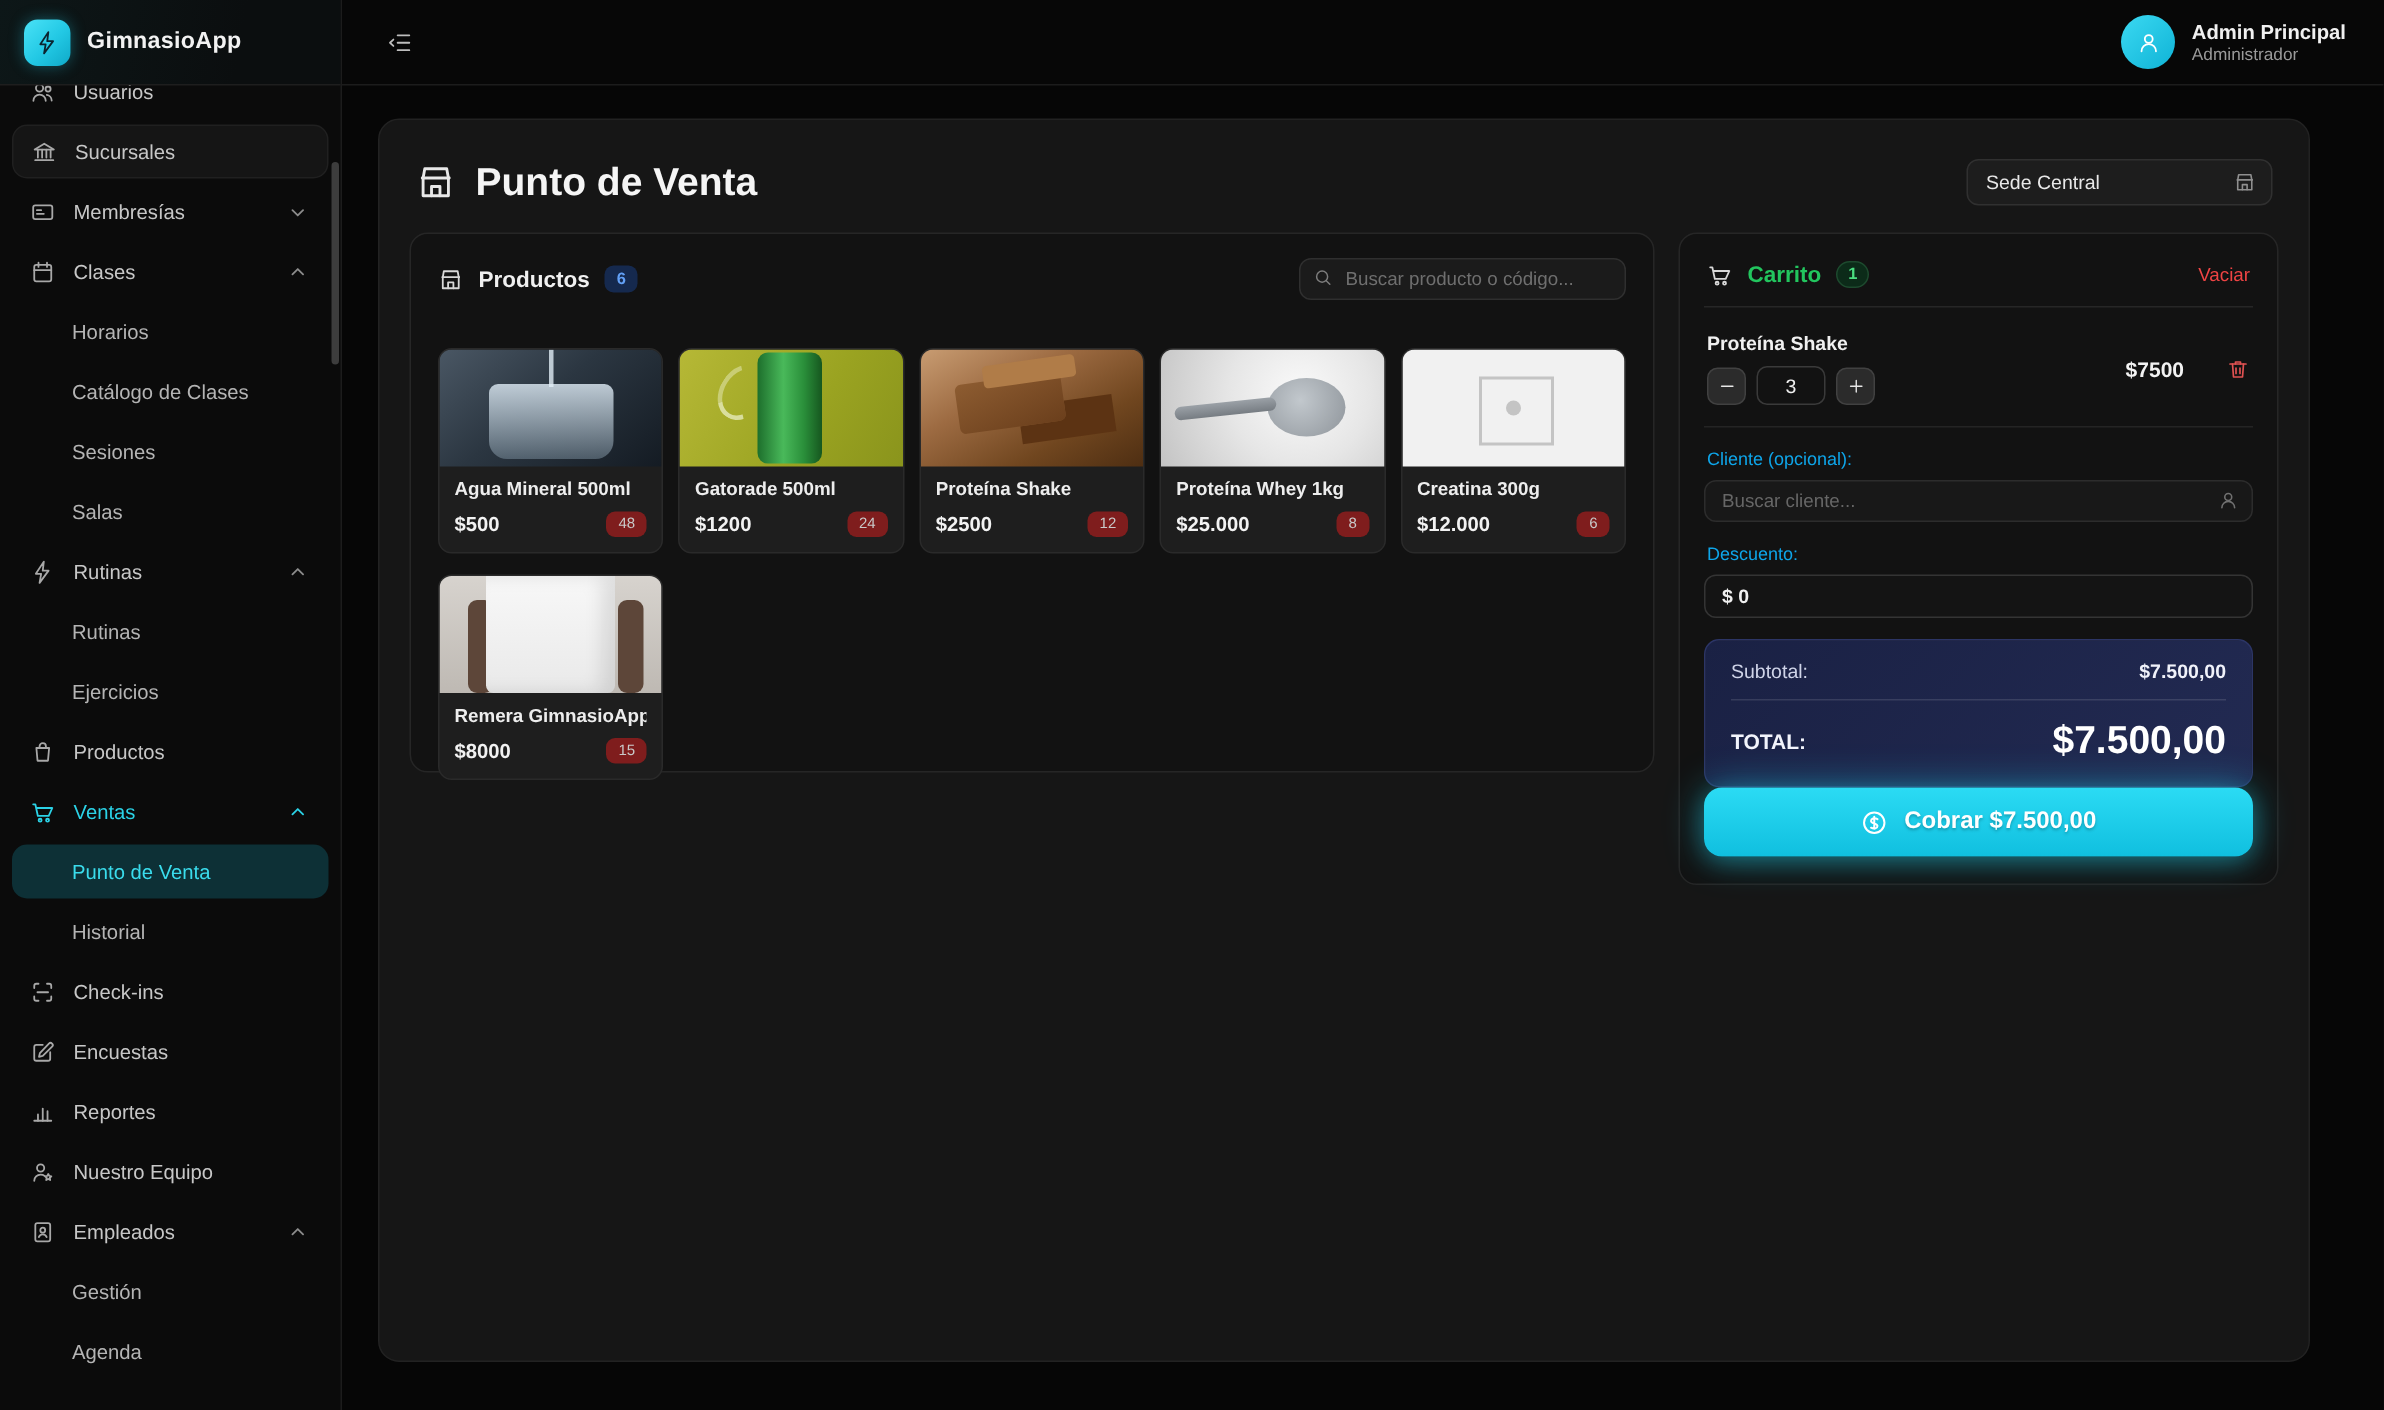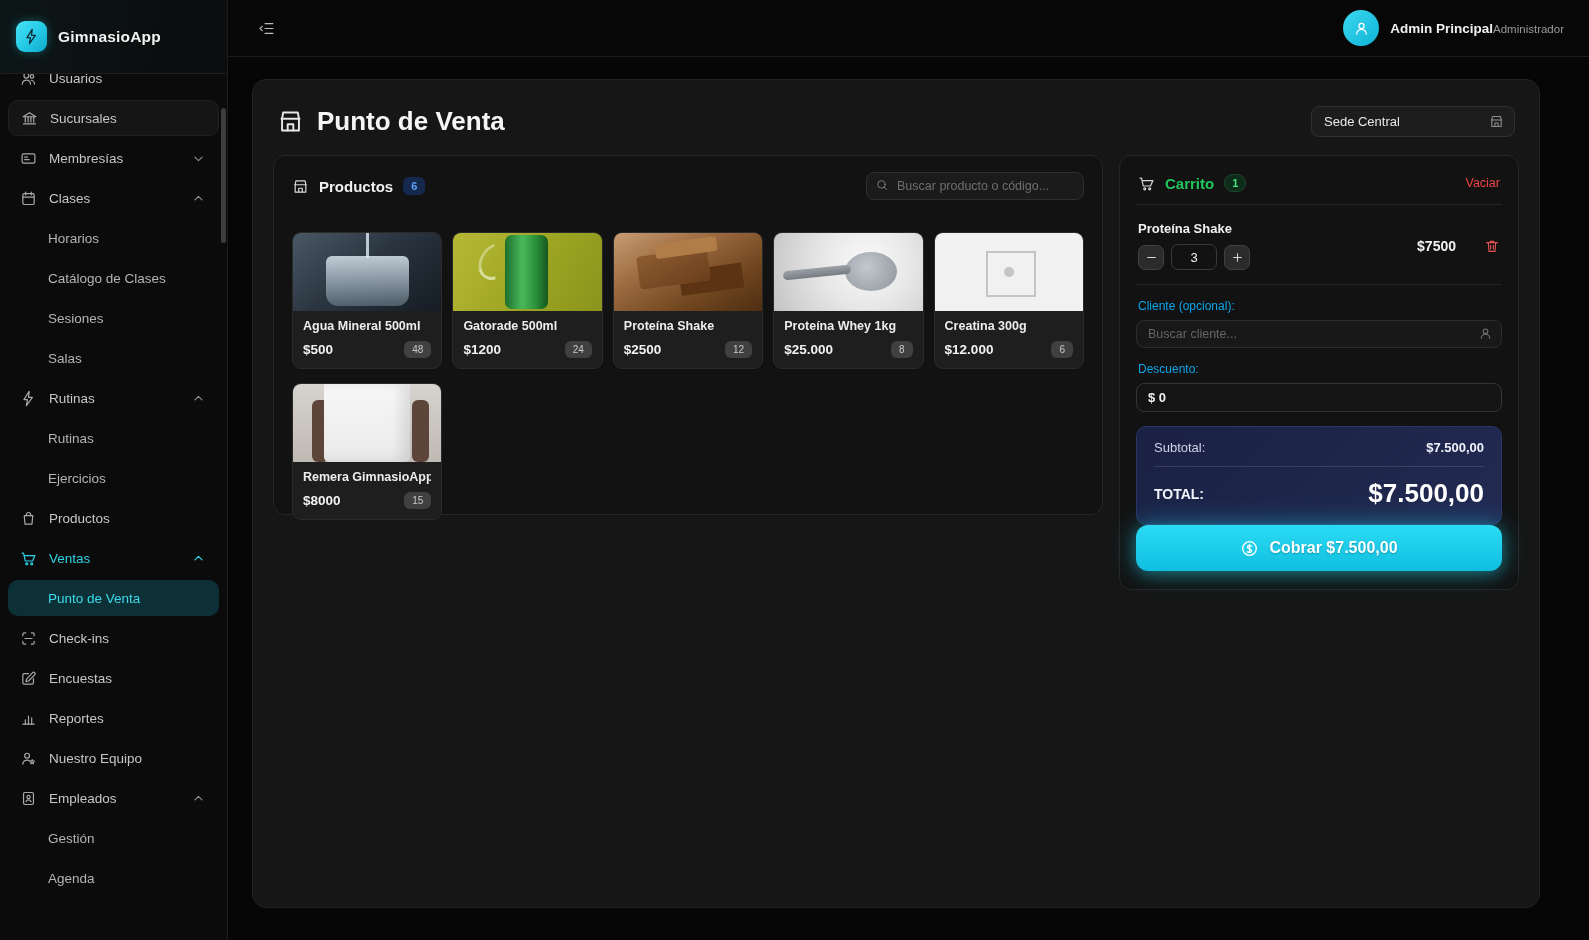--- a/index.html
+++ b/index.html
@@ -6,21 +6,21 @@
   html,body { width:1589px; height:940px; overflow:hidden; }
   body {
     font-family:"Liberation Sans","DejaVu Sans",sans-serif;
     background:#050505; color:#e6e6e6;
     display:flex;
   }
   svg { display:block; }
 
   
   .sidebar { width:228px; min-width:228px; height:100%; background:#0b0b0b; border-right:1px solid #1c1c1c; position:relative; }
-  .logo-row { height:74px; display:flex; align-items:center; gap:11px; padding:15px 16px; border-bottom:1px solid #1e1e1e;
+  .logo-row { height:57px; display:flex; align-items:center; gap:11px; padding:15px 16px; border-bottom:1px solid #1e1e1e;
     background:linear-gradient(100deg,#0d1718 0%,#0b0e0f 70%); }
   .logo-badge { width:31px; height:31px; border-radius:9px; display:flex; align-items:center; justify-content:center;
     background:linear-gradient(135deg,#4ae2f7 0%,#22c8e4 55%,#0fa9c8 100%); color:#0b2430;
     box-shadow:0 0 10px rgba(34,211,238,.35); }
   .brand-name { font-size:15.5px; font-weight:bold; color:#f2f2f2; letter-spacing:.2px; }
 
   .nav { height:calc(100% - 57px); overflow:hidden; padding:4px 8px 12px 8px; }
   .nav-item { height:36px; margin-bottom:4px; display:flex; align-items:center; gap:12px; padding:0 12px;
     border-radius:10px; color:#c7c7c7; font-size:13.5px; cursor:pointer; }
   .nav-item .nav-icon { color:#a8a8a8; display:flex; }
@@ -33,21 +33,21 @@
   .side-scrollthumb { position:absolute; right:1px; top:108px; width:5px; height:135px; background:#3d3d3d; border-radius:3px; }
 
   
   .main-col { flex:1; display:flex; flex-direction:column; height:100%; background:#060606; }
   .topbar { height:57px; min-height:57px; border-bottom:1px solid #1c1c1c; background:#070707;
     display:flex; align-items:center; justify-content:space-between; padding:0 28px 0 30px; }
   .collapse-btn { color:#bdbdbd; cursor:pointer; display:flex; }
   .user-chip { display:flex; align-items:center; gap:11px; cursor:pointer; }
   .avatar { width:36px; height:36px; border-radius:50%; display:flex; align-items:center; justify-content:center;
     background:linear-gradient(135deg,#3bd9f2,#0fb3d6); color:#ffffff; }
-  .user-texts { display:flex; flex-direction:row; align-items:flex-start; }
+  .user-texts { display:flex; flex-direction:column; align-items:flex-start; }
   .user-name { font-size:13.5px; font-weight:bold; color:#f0f0f0; }
   .user-role { font-size:11.5px; color:#9a9a9a; margin-top:2px; }
 
   .content { flex:1; padding:22px 52px 32px 24px; }
   .panel { width:100%; height:829px; background:#161616; border:1px solid #222222; border-radius:14px; padding:22px 20px; }
 
   .title-row { display:flex; align-items:center; justify-content:space-between; margin:4px 4px 18px 4px; }
   .page-title { display:flex; align-items:center; gap:13px; font-size:26px; font-weight:bold; color:#f5f5f5; }
   .page-title .t-icon { color:#e8e8e8; display:flex; }
   .branch-select { width:204px; height:31px; background:#1d1d1d; border:1px solid #303030; border-radius:8px;
@@ -95,21 +95,21 @@
   .art-placeholder::before { left:calc(50% - 23px); top:calc(50% - 21px); width:46px; height:42px; border:2.5px solid #c4c4c4; }
   .art-placeholder::after { left:calc(50% - 5px); top:calc(50% - 5px); width:10px; height:10px; border-radius:50%; background:#c4c4c4; }
   .art-tshirt { background:linear-gradient(180deg,#d7d3ce 0%,#beb9b3 100%); }
   .art-tshirt::before { left:21%; width:58%; top:0; bottom:0; border-radius:0 0 5px 5px;
     background:linear-gradient(180deg,#f8f8f8,#e9e9e9); box-shadow:inset -9px 0 12px rgba(0,0,0,.10); z-index:1; }
   .art-tshirt::after { left:13%; top:20%; width:11%; bottom:0; border-radius:6px; background:#5d4639; box-shadow:100px 0 0 #5d4639; }
   .card-info { padding:8px 10px 10px 10px; }
   .card-name { font-size:12.5px; font-weight:bold; color:#ededed; white-space:nowrap; overflow:hidden; }
   .card-bottom { display:flex; align-items:center; justify-content:space-between; margin-top:8px; }
   .card-price { font-size:13.5px; font-weight:bold; color:#f2f2f2; }
-  .stock-badge { background:#404040; color:#c9c9c9; font-size:10px; padding:3px 8px; border-radius:6px; }
+  .stock-badge { background:#7f1d1d; color:#c9c9c9; font-size:10px; padding:3px 8px; border-radius:6px; }
 
   
   .cart-panel { width:400px; background:#121212; border:1px solid #262626; border-radius:12px; padding:14px 16px 18px 16px; }
   .cart-header { display:flex; align-items:center; gap:10px; padding:4px 2px 12px 2px; border-bottom:1px solid #262626; }
   .cart-title { font-size:15px; font-weight:bold; color:#22c55e; }
   .cart-icon { color:#d8d8d8; display:flex; }
   .green-badge { background:#0c2b19; color:#4ade80; border:1px solid #1d4a2e; font-size:11px; font-weight:bold; padding:2px 7px; border-radius:999px; }
   .clear-link { margin-left:auto; color:#ef4444; font-size:12.5px; cursor:pointer; }
 
   .cart-item { display:flex; align-items:center; padding:16px 2px 14px 2px; border-bottom:1px solid #242424; }
@@ -296,20 +296,25 @@
           </svg>
         </span>
       </div>
 
       <div class="nav-item sub active">
 
         <span class="nav-label">Punto de Venta</span>
 
       </div>
 
+      <div class="nav-item sub">
+
+        <span class="nav-label">Historial</span>
+
+      </div>
 
       <div class="nav-item">
         <span class="nav-icon">
           <svg viewBox="0 0 24 24" width="17" height="17" fill="none" stroke="currentColor" stroke-width="1.7" stroke-linecap="round" stroke-linejoin="round">
             <path d="M4 8V6a2 2 0 0 1 2-2h2"></path>
             <path d="M16 4h2a2 2 0 0 1 2 2v2"></path>
             <path d="M20 16v2a2 2 0 0 1-2 2h-2"></path>
             <path d="M8 20H6a2 2 0 0 1-2-2v-2"></path>
             <path d="M7 12h10"></path>
           </svg>

